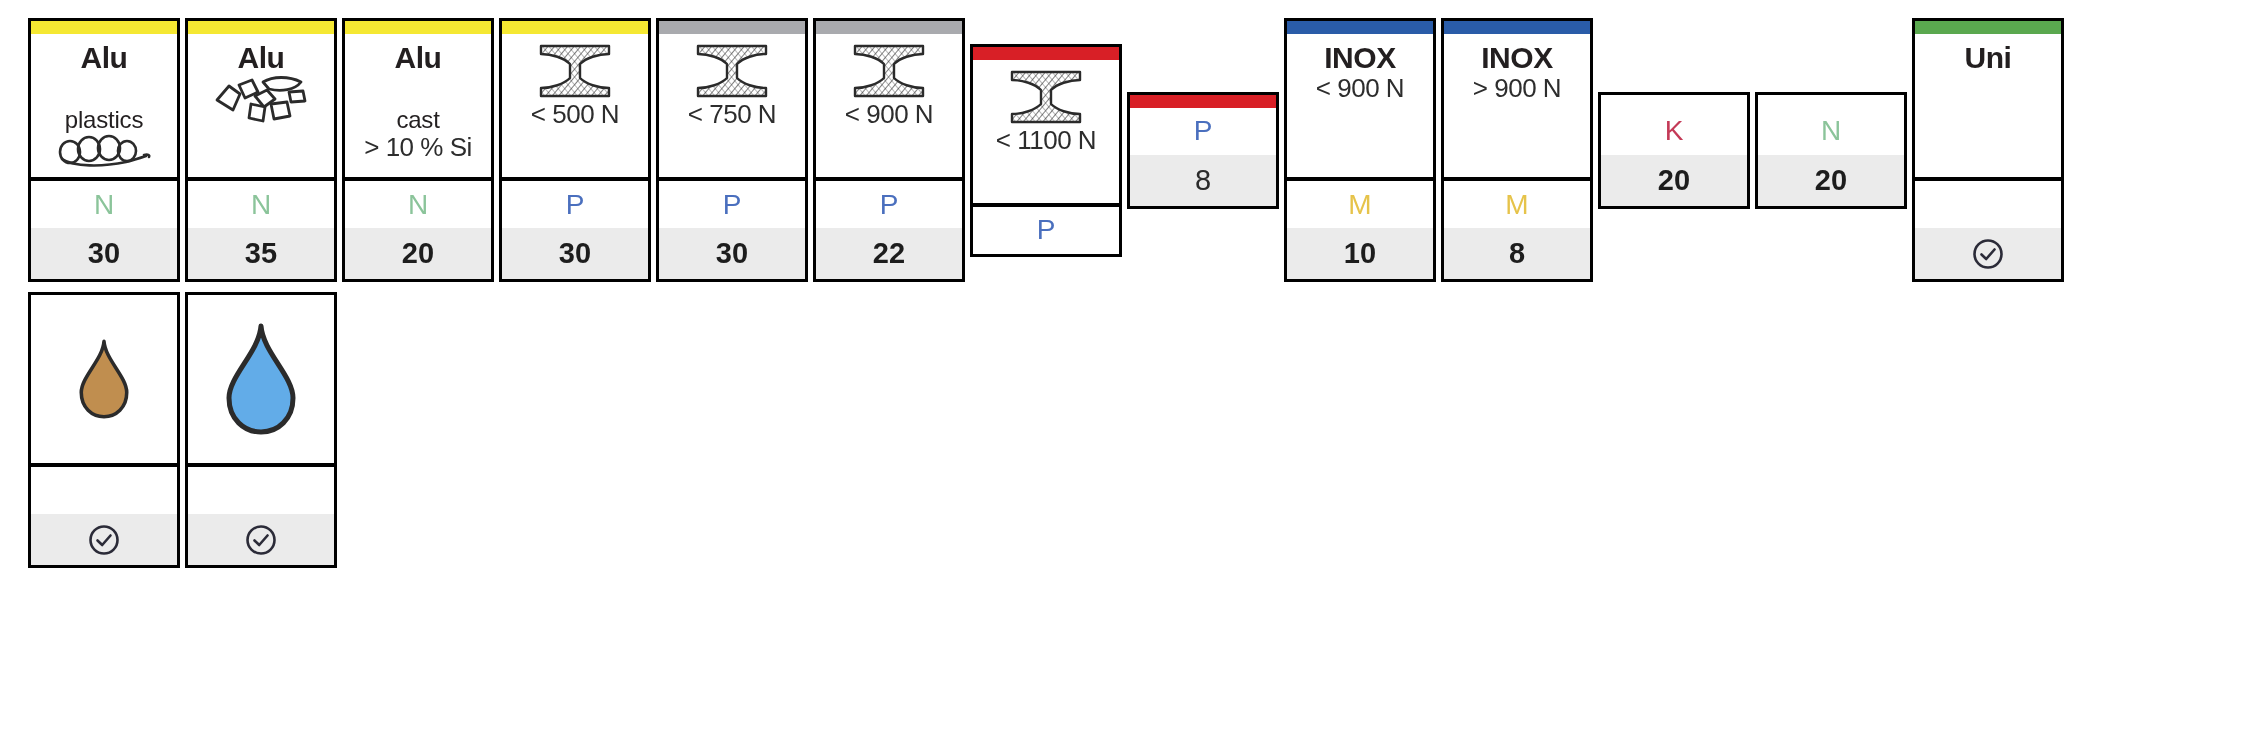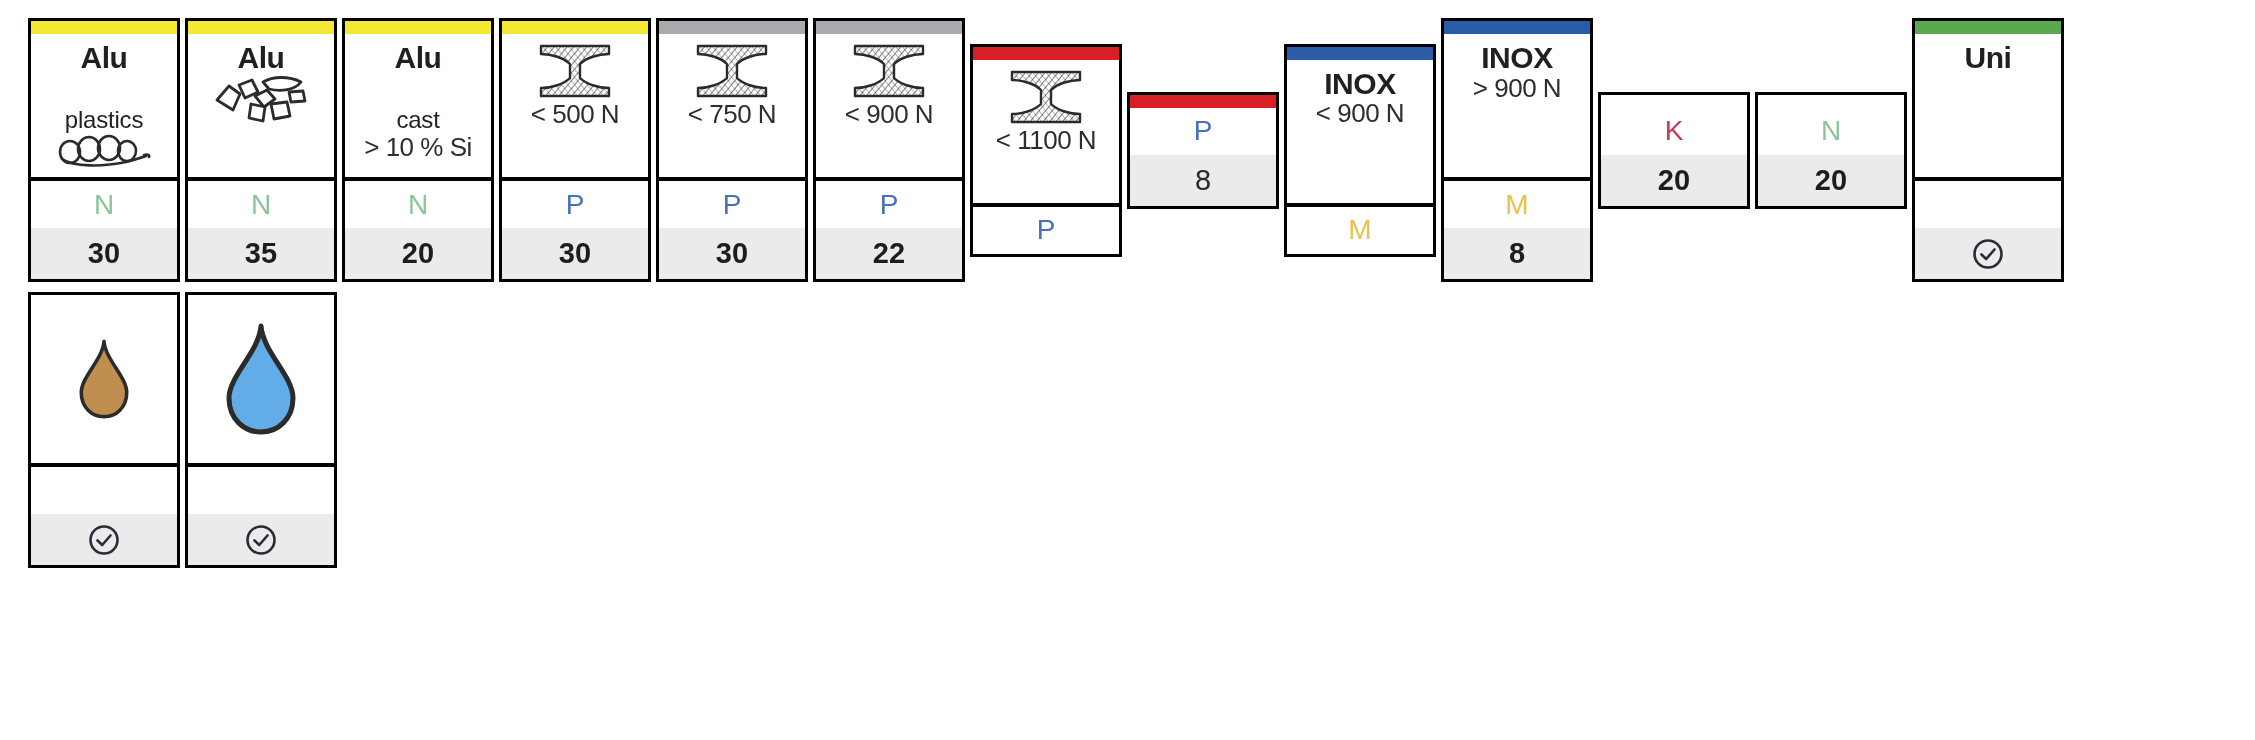--- a/index.html
+++ b/index.html
@@ -274,20 +274,21 @@
         <div class="letter" style="color: rgb(74, 111, 190);">P</div>
         <div class="value light">8</div>
       </div>
       <div class="card">
         <div class="topbar" style="background: rgb(42, 92, 168);"></div>
         <div class="head">
           <div class="title">INOX</div>
           <div class="cond">&lt; 900 N</div>
         </div>
         <div class="letter" style="color: rgb(230, 195, 74);">M</div>
+        <div class="value">10</div>
       </div>
       <div class="card">
         <div class="topbar" style="background: rgb(42, 92, 168);"></div>
         <div class="head">
           <div class="title">INOX</div>
           <div class="cond">&gt; 900 N</div>
         </div>
         <div class="letter" style="color: rgb(230, 195, 74);">M</div>
         <div class="value">8</div>
       </div>

